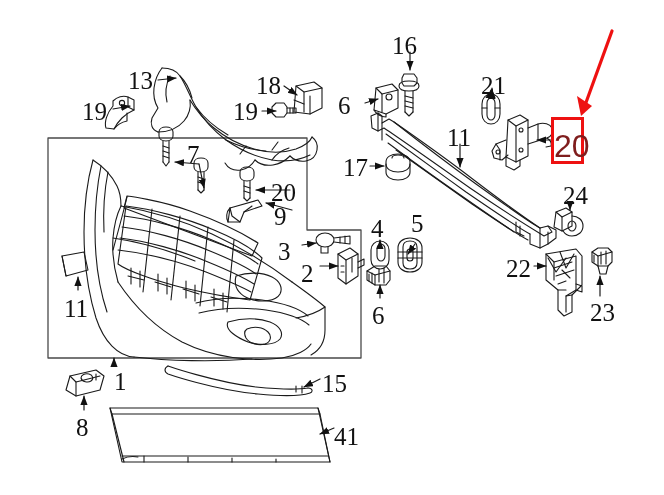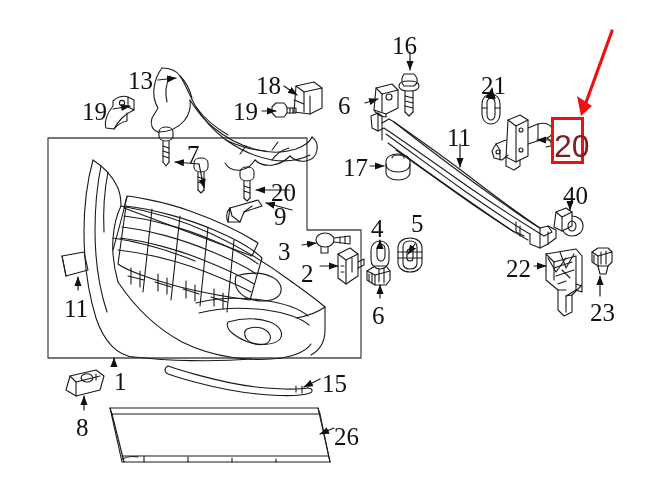--- a/index.html
+++ b/index.html
@@ -420,20 +420,20 @@
   <div class="callout" style="left:128px;top:68px">13</div>
   <div class="callout" style="left:447px;top:125px">11</div>
   <div class="callout" style="left:338px;top:93px">6</div>
   <div class="callout" style="left:392px;top:33px">16</div>
   <div class="callout" style="left:343px;top:155px">17</div>
   <div class="callout" style="left:256px;top:73px">18</div>
   <div class="callout" style="left:233px;top:99px">19</div>
   <div class="callout" style="left:481px;top:73px">21</div>
   <div class="callout" style="left:506px;top:256px">22</div>
   <div class="callout" style="left:590px;top:300px">23</div>
-  <div class="callout" style="left:563px;top:183px">40</div>
+  <div class="callout" style="left:563px;top:183px">24</div>
   <div class="callout" style="left:82px;top:99px">19</div>
-  <div class="callout" style="left:334px;top:424px">26</div>
+  <div class="callout" style="left:334px;top:424px">41</div>
 
   <div class="hl-box" style="left:551px;top:117px;width:33px;height:47px"></div>
   <div class="hl-label" style="left:554px;top:128px">20</div>
 
 </div>
 
 </body></html>

